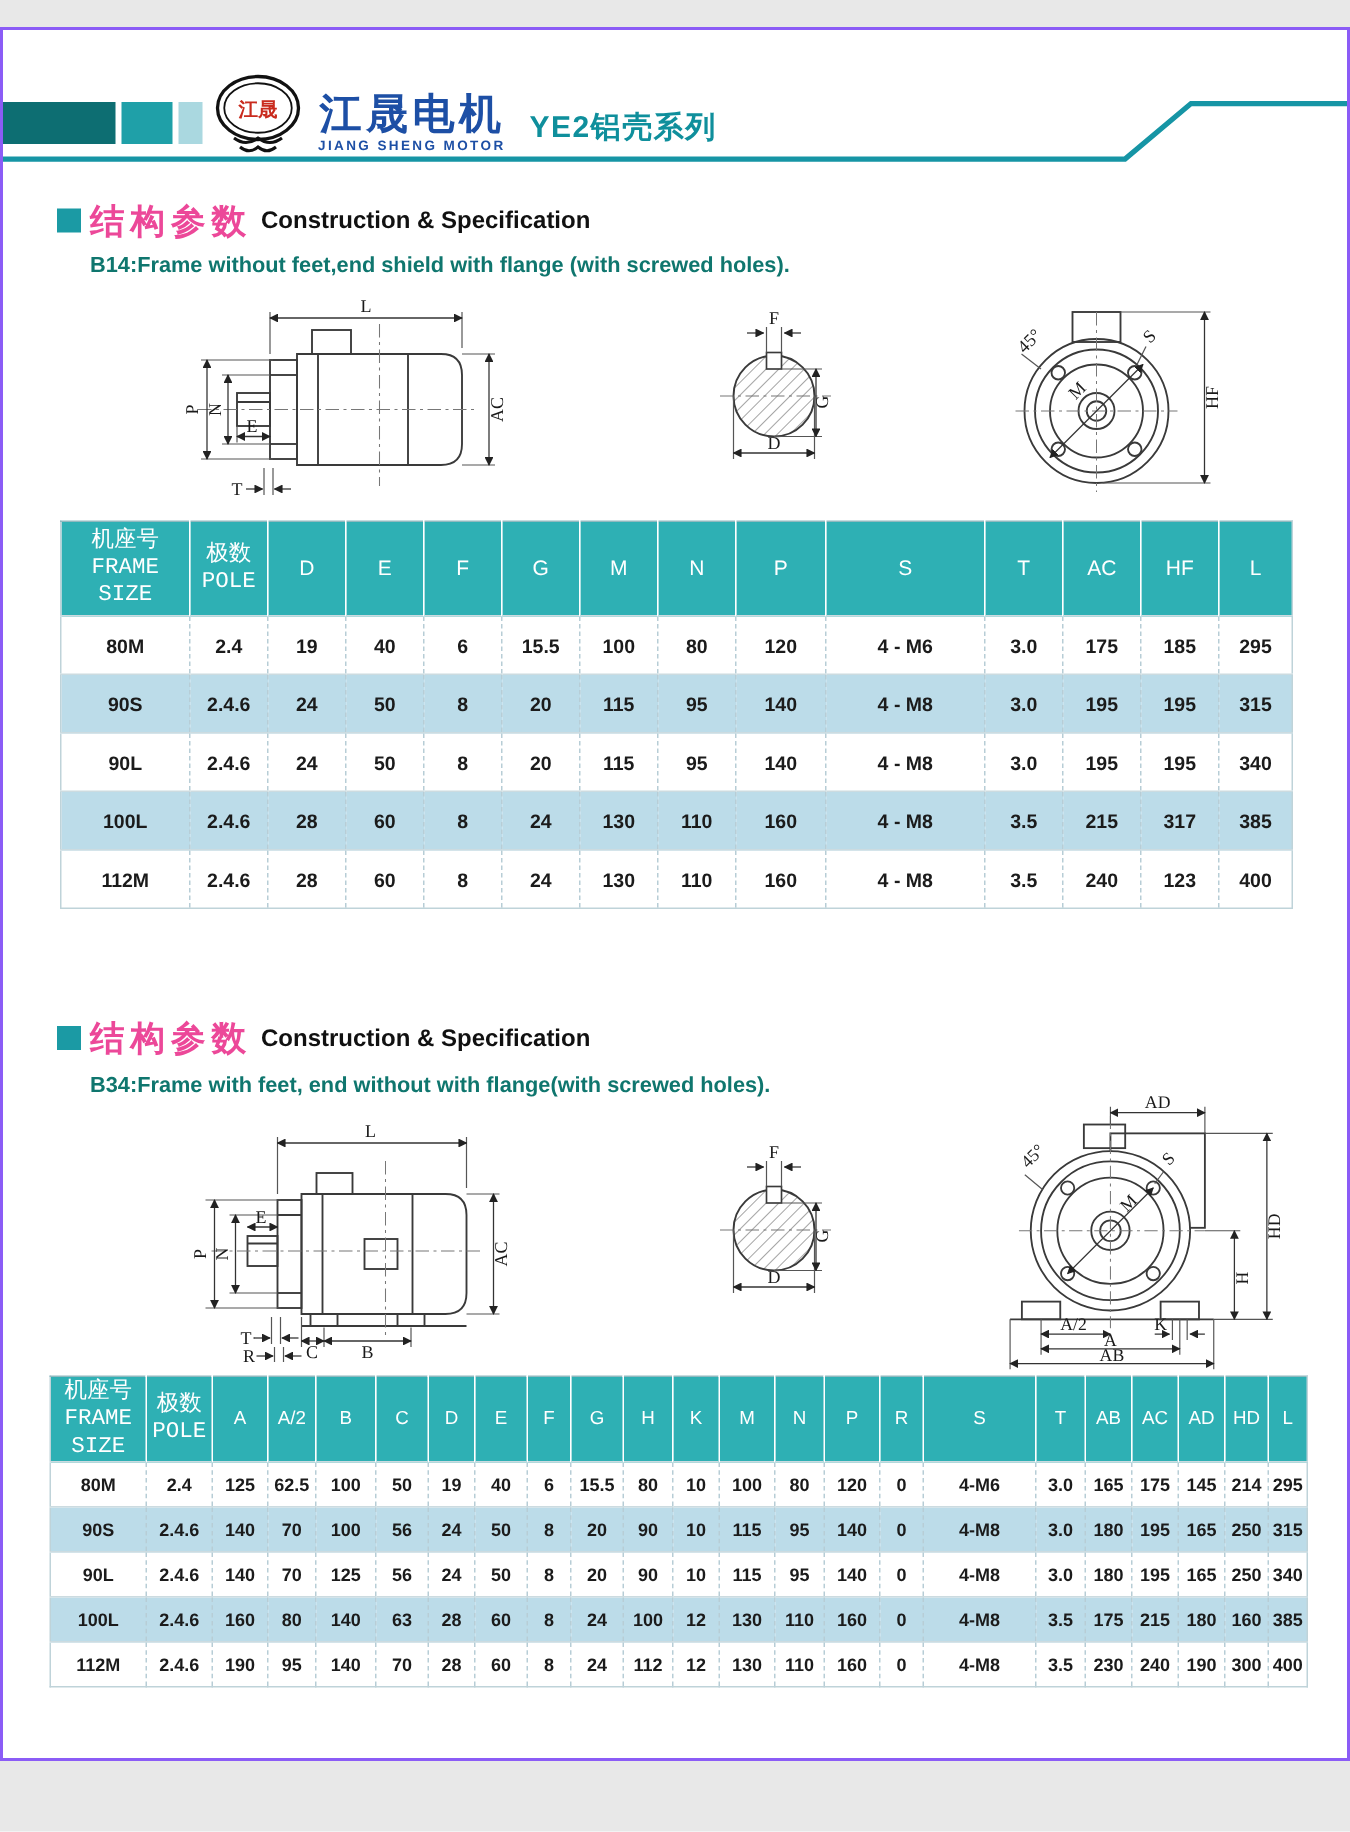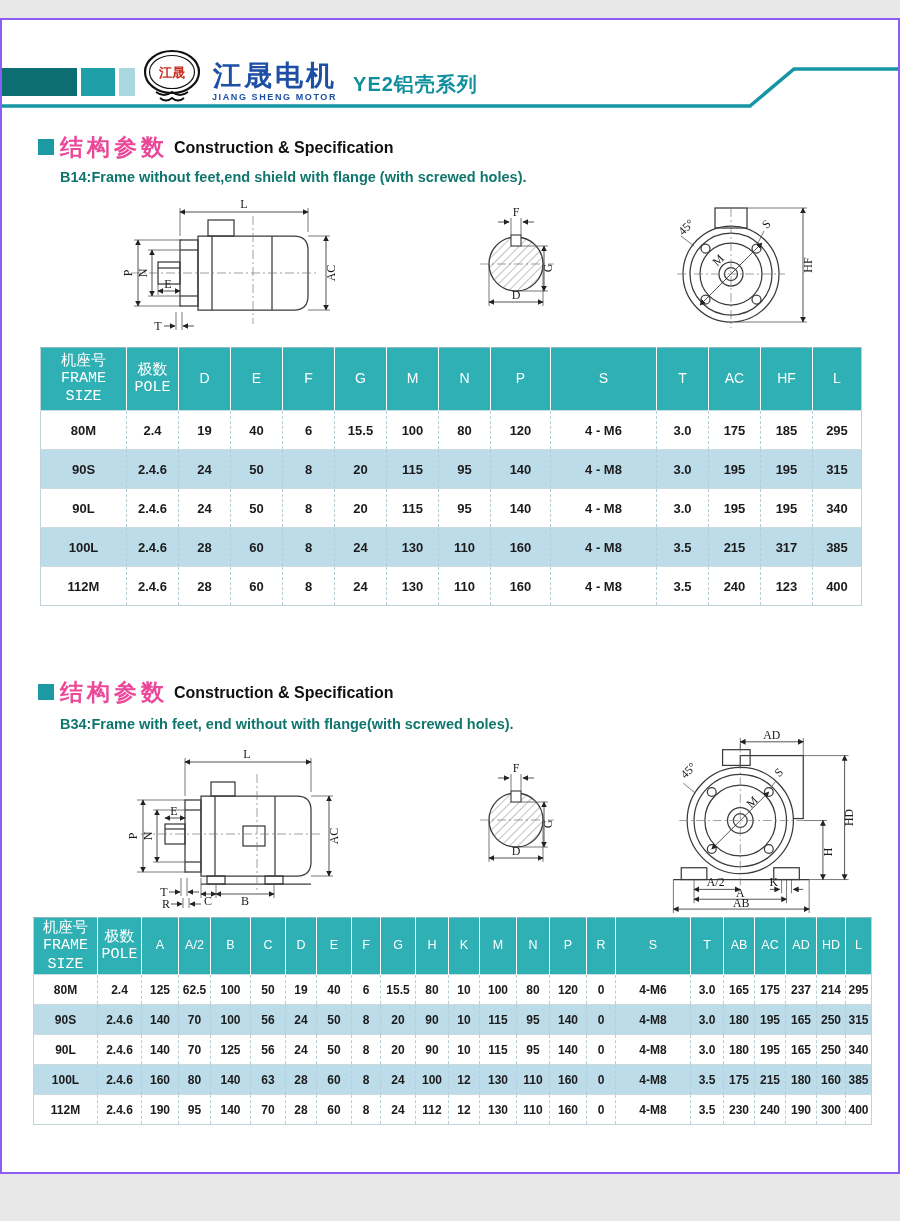--- a/index.html
+++ b/index.html
@@ -557,21 +557,21 @@
           <td>80</td>
           <td>10</td>
           <td>100</td>
           <td>80</td>
           <td>120</td>
           <td>0</td>
           <td>4-M6</td>
           <td>3.0</td>
           <td>165</td>
           <td>175</td>
-          <td>237</td>
+          <td>145</td>
           <td>214</td>
           <td>295</td>
       </tr>
       <tr class="alt">
         <td>90S</td>
           <td>2.4.6</td>
           <td>140</td>
           <td>70</td>
           <td>100</td>
           <td>56</td>

